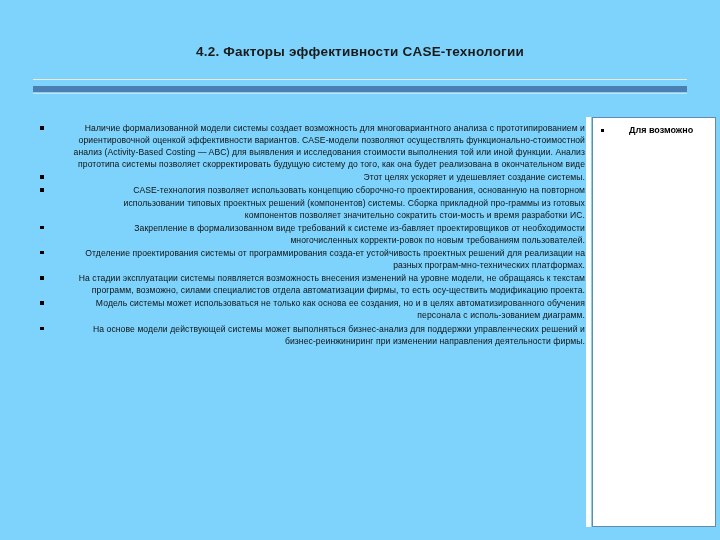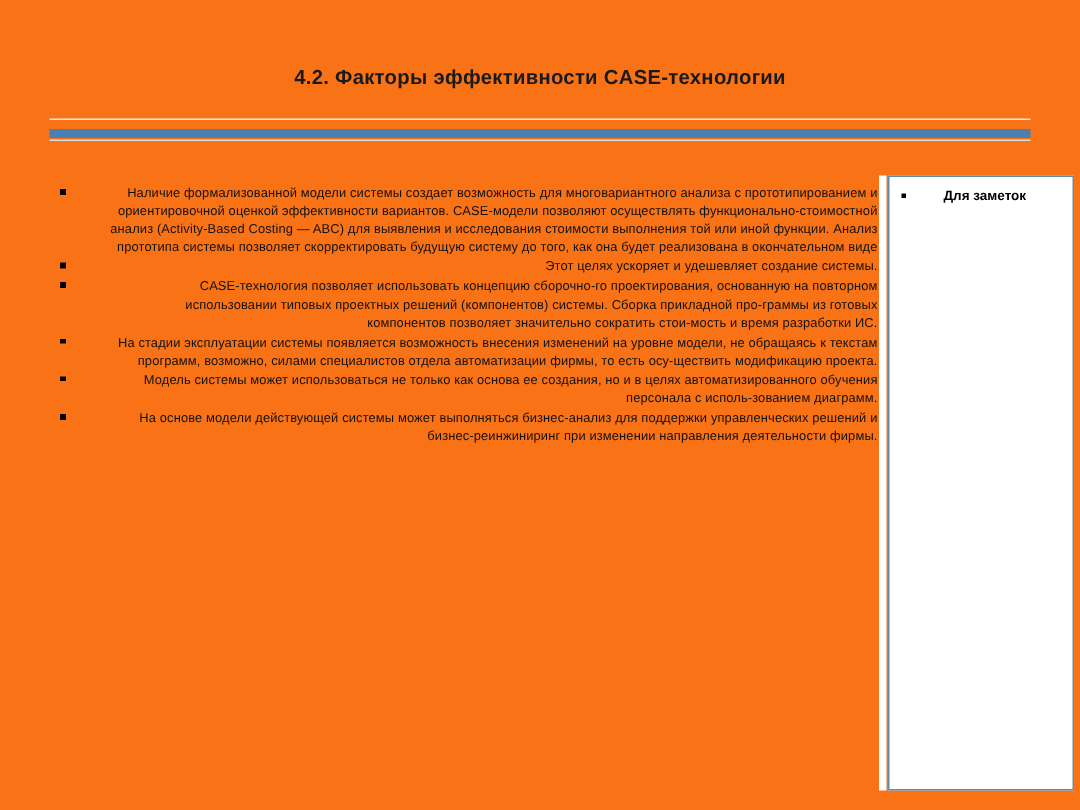--- a/index.html
+++ b/index.html
@@ -16,21 +16,21 @@
     color: #000000;
     position: relative;
   }
 
   .slide {
     position: absolute;
     left: 0;
     top: 0;
     width: 720px;
     height: 540px;
-    background: #f97316;
+    background: #7dd3fc;
   }
 
   
   .title-block {
     position: absolute;
     left: 40px;
     top: 44px;
     width: 640px;
     text-align: center;
   }
@@ -158,34 +158,42 @@
     <div class="bullet-row">
       <span class="bullet-marker"></span>
       <div class="bullet-text">Этот целях ускоряет и удешевляет создание системы.</div>
     </div>
     <div class="bullet-row">
       <span class="bullet-marker"></span>
       <div class="bullet-text">CASE-технология позволяет использовать концепцию сборочно-го проектирования, основанную на повторном использовании типовых проектных решений (компонентов) системы. Сборка прикладной про-граммы из готовых компонентов позволяет значительно сократить стои-мость и время разработки ИС.</div>
     </div>
     <div class="bullet-row">
       <span class="bullet-marker"></span>
+      <div class="bullet-text">Закрепление в формализованном виде требований к системе из-бавляет проектировщиков от необходимости многочисленных корректи-ровок по новым требованиям пользователей.</div>
+    </div>
+    <div class="bullet-row">
+      <span class="bullet-marker"></span>
+      <div class="bullet-text">Отделение проектирования системы от программирования созда-ет устойчивость проектных решений для реализации на разных програм-мно-технических платформах.</div>
+    </div>
+    <div class="bullet-row">
+      <span class="bullet-marker"></span>
       <div class="bullet-text">На стадии эксплуатации системы появляется возможность внесения изменений на уровне модели, не обращаясь к текстам программ, возможно, силами специалистов отдела автоматизации фирмы, то есть осу-ществить модификацию проекта.</div>
     </div>
     <div class="bullet-row">
       <span class="bullet-marker"></span>
       <div class="bullet-text">Модель системы может использоваться не только как основа ее создания, но и в целях автоматизированного обучения персонала с исполь-зованием диаграмм.</div>
     </div>
     <div class="bullet-row">
       <span class="bullet-marker"></span>
       <div class="bullet-text">На основе модели действующей системы может выполняться бизнес-анализ для поддержки управленческих решений и бизнес-реинжиниринг при изменении направления деятельности фирмы.</div>
     </div>
   </div>
 
   <div class="notes-bleed-left"></div>
 
   <div class="notes-panel">
     <div class="notes-row">
       <span class="notes-marker"></span>
-      <div class="notes-text">Для заметок</div>
+      <div class="notes-text">Для возможно</div>
     </div>
   </div>
 
 </div>
 
 </body></html>

